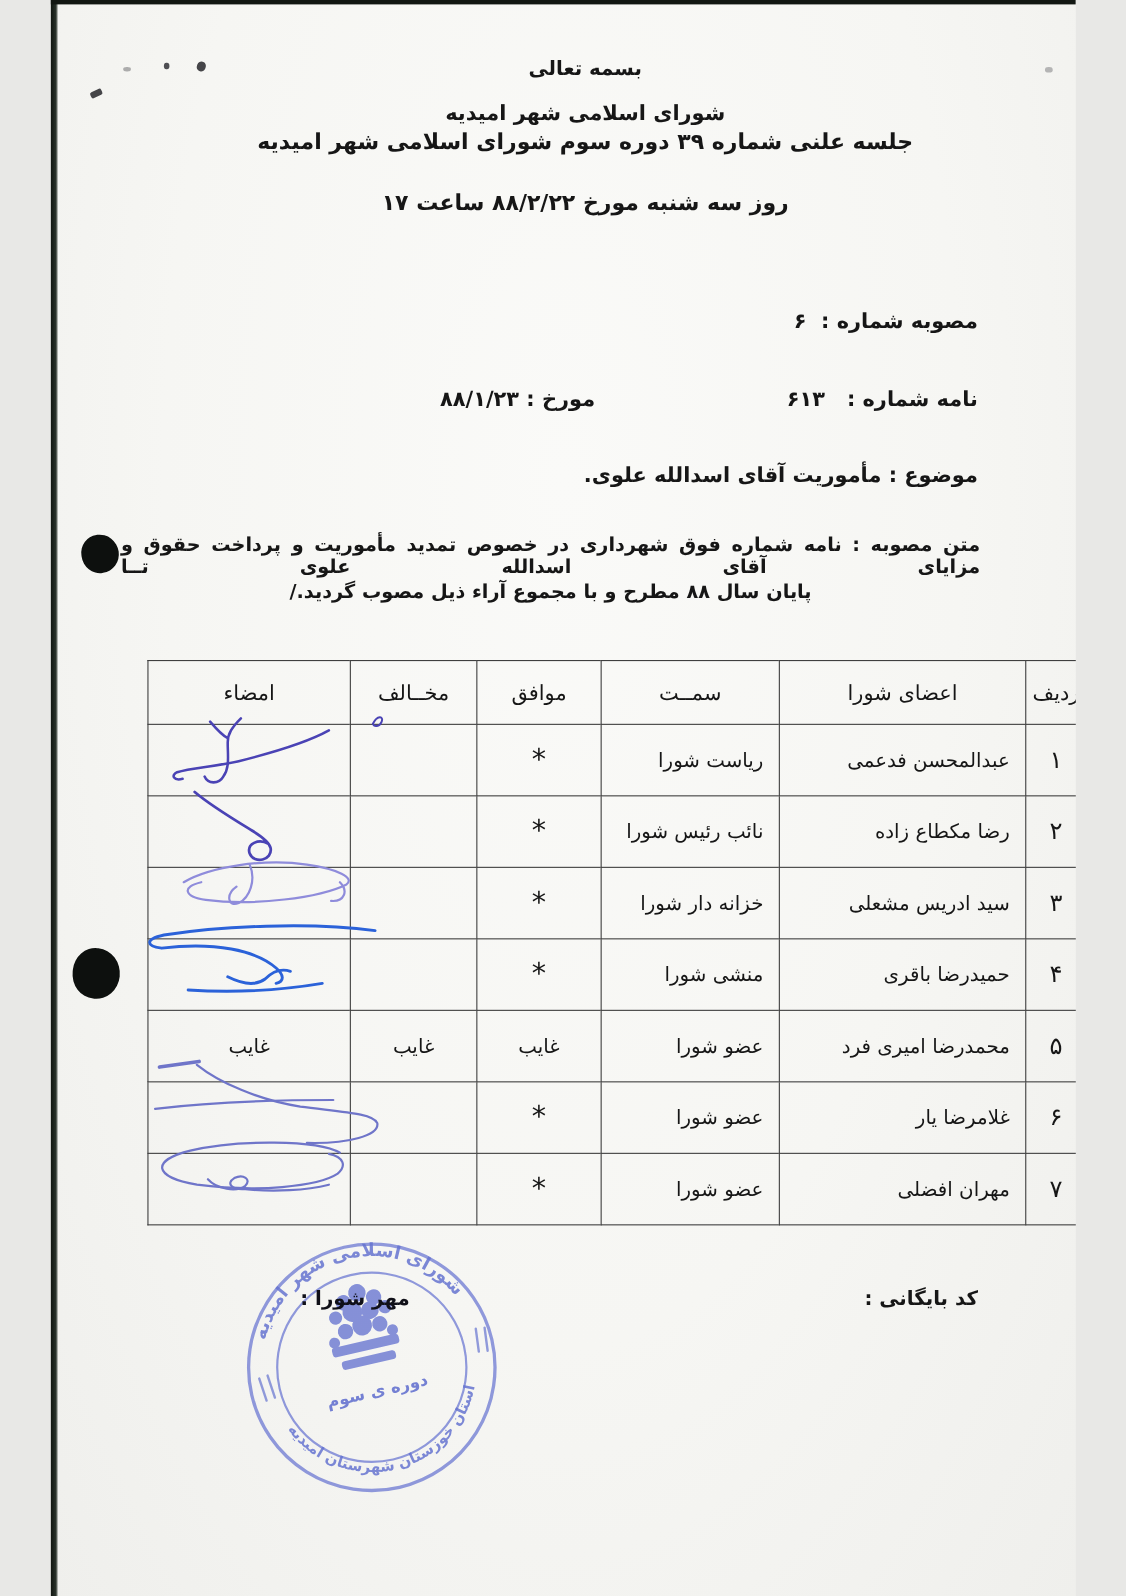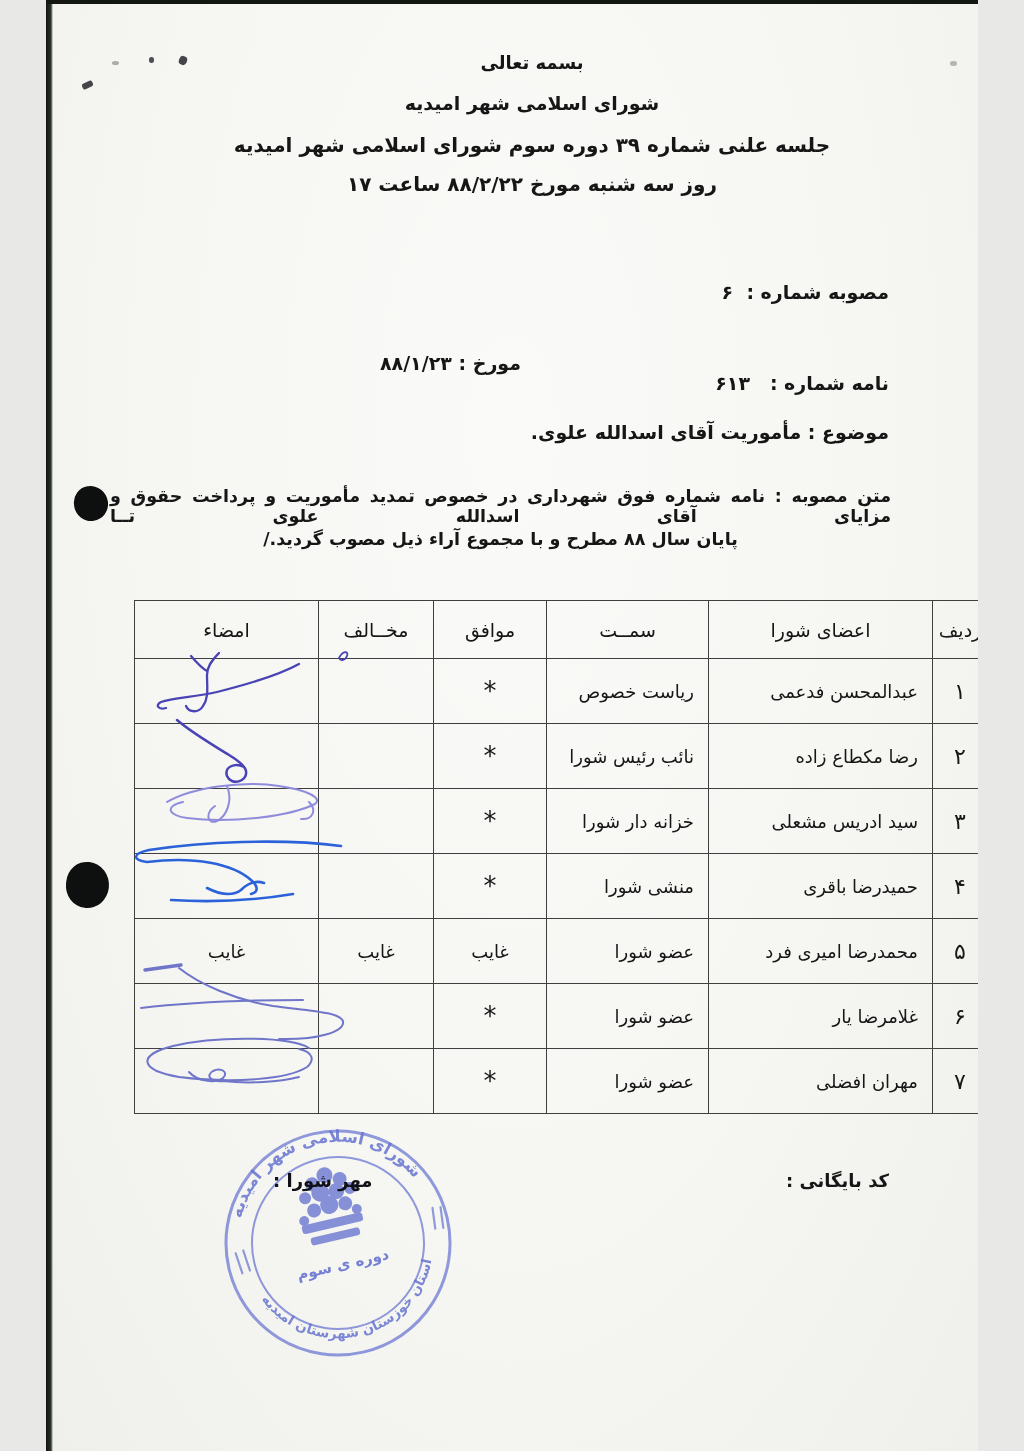--- a/index.html
+++ b/index.html
@@ -17,27 +17,27 @@
     background:linear-gradient(to right,#0f140f,#29322a 70%,rgba(41,50,42,0));}
   .edge-top{position:absolute;left:0;top:0;width:100%;height:4px;background:#121712;}
   .punch{position:absolute;background:#0d100e;border-radius:48% 52% 50% 50%;}
   .punch1{left:28px;top:486px;width:34px;height:35px;transform:rotate(-8deg);}
   .punch2{left:20px;top:862px;width:43px;height:46px;transform:rotate(6deg);}
   .speck{position:absolute;background:#26262a;border-radius:45%;}
   
   .hdr{position:absolute;left:60px;right:20px;text-align:center;font-weight:bold;direction:rtl;}
   .hdr1{top:52px;font-size:18px;}
   .hdr2{top:92px;font-size:19px;}
-  .hdr3{top:133px;font-size:20px;}
+  .hdr3{top:116px;font-size:20px;}
   .hdr4{top:172px;font-size:20px;}
   
   .meta{position:absolute;direction:rtl;font-weight:bold;font-size:19px;white-space:pre;}
   .m-res{top:281px;right:89px;}
-  .m-letter{top:352px;right:89px;margin-top:20px;}
-  .m-date{top:352px;right:457px;margin-left:30px;}
+  .m-letter{top:352px;right:89px;}
+  .m-date{top:352px;right:437px;margin-left:30px;}
   .m-subject{top:421px;right:89px;margin-left:32px;}
   
   .bodyline{position:absolute;right:87px;left:64px;direction:rtl;font-weight:bold;font-size:17.5px;}
   .bl1{top:486px;text-align:justify;text-align-last:justify;}
   .bl2{top:529px;text-align:center;}
   
   table.votes{
     position:absolute;left:88px;top:600px;width:853px;
     border-collapse:collapse;direction:rtl;table-layout:fixed;
   }
@@ -102,21 +102,21 @@
       <th>ردیف</th>
       <th>اعضای شورا</th>
       <th>سمــت</th>
       <th>موافق</th>
       <th>مخــالف</th>
       <th>امضاء</th>
     </tr>
     <tr>
       <td class="c-no">۱</td>
       <td class="c-name">عبدالمحسن فدعمی</td>
-      <td class="c-pos">ریاست خصوص</td>
+      <td class="c-pos">ریاست شورا</td>
       <td class="c-agree star">*</td>
       <td class="c-oppose"></td>
       <td class="c-sig"></td>
     </tr>
     <tr>
       <td class="c-no">۲</td>
       <td class="c-name">رضا مکطاع زاده</td>
       <td class="c-pos">نائب رئیس شورا</td>
       <td class="c-agree star">*</td>
       <td class="c-oppose"></td>

